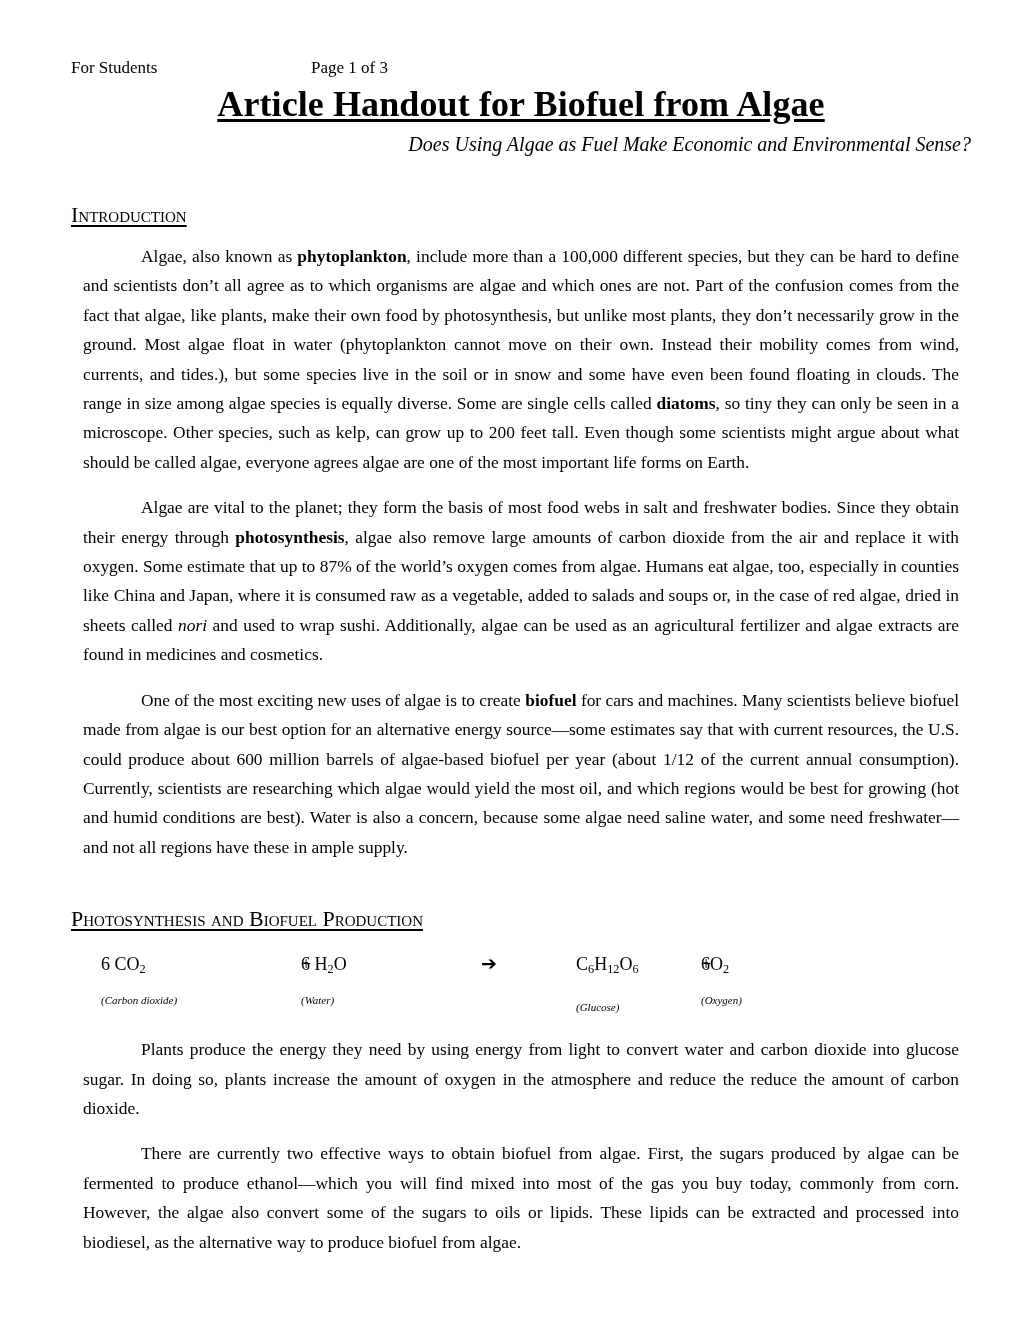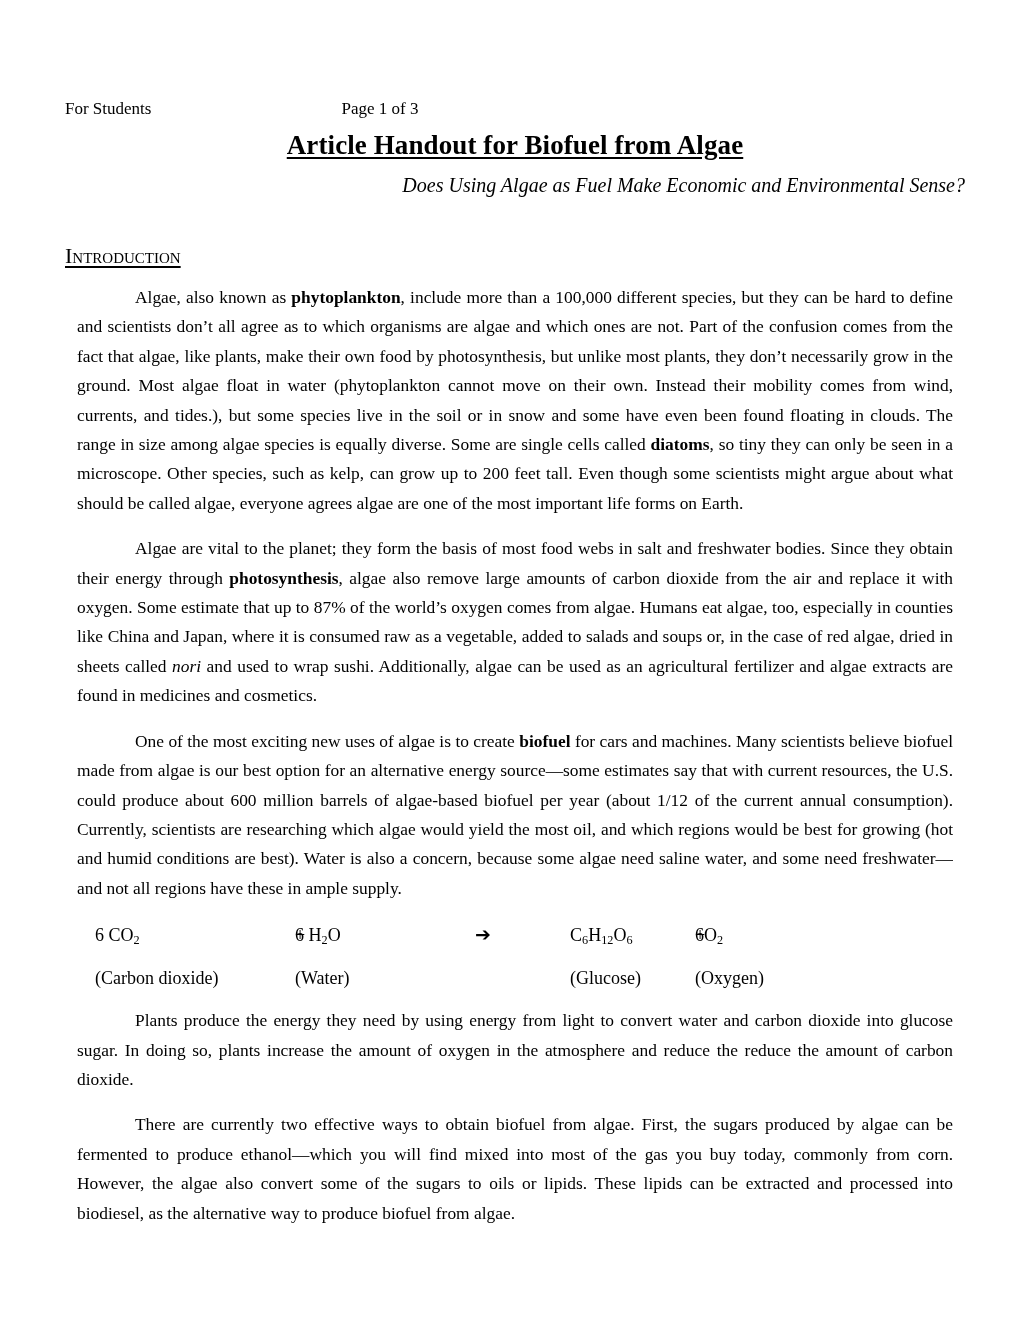--- a/index.html
+++ b/index.html
@@ -17,41 +17,41 @@
   }
   .page {
     width: 1020px;
     height: 1320px;
     padding: 0;
     box-sizing: border-box;
     position: relative;
   }
   .content {
     position: absolute;
-    left: 65px;
+    left: 71px;
     top: 0;
     width: 900px;
   }
 
   
   .running-header {
     display: flex;
     align-items: baseline;
     font-size: 17px;
     line-height: 22px;
     margin-top: 57px;
   }
   .rh-left   { flex: 0 0 auto; width: 240px; text-align: left; }
   .rh-center { flex: 1 1 auto; text-align: center; }
-  .rh-right  { flex: 0 0 auto; width: 150px; text-align: center; margin-top: 41px; }
+  .rh-right  { flex: 0 0 auto; width: 150px; text-align: left; }
 
   
   .doc-title {
     text-align: center;
-    font-size: 27px;
+    font-size: 36px;
     font-weight: bold;
     line-height: 34px;
     margin-top: 8px;
     letter-spacing: 0.1px;
   }
   .doc-title span.u {
     text-decoration: underline;
     text-underline-offset: 3px;
   }
   .doc-subtitle {
@@ -94,26 +94,27 @@
   p.body i  { font-style: italic; }
 
   
   .equation-block {
     margin-top: 18px;
     margin-left: 30px;
     width: 700px;
   }
   .eq-row {
     display: flex;
-    align-items: flex-end;
+    align-items: center;
     font-size: 18px;
     line-height: 26px;
   }
   .eq-row.labels {
-    font-size: 18px;
+    font-size: 11px;
+    font-style: italic;
     line-height: 24px;
     margin-top: 4px;
   }
   .eq-cell       { text-align: left; }
   .c-reagent1    { width: 200px; }
   .c-plus1       { width: 0px; }
   .c-reagent2    { width: 180px; }
   .c-arrow       { width: 95px; }
   .c-product1    { width: 125px; }
   .c-plus2       { width: 0px; }
@@ -151,20 +152,21 @@
 
     <div class="doc-title"><span class="u">Article Handout for Biofuel from Algae</span></div>
     <div class="doc-subtitle">Does Using Algae as Fuel Make Economic and Environmental Sense?</div>
 
     <div class="section-heading"><span class="sh-text">Introduction</span></div>
 
     <p class="body firstp"><span>Algae, also known as </span><b>phytoplankton</b><span>, include more than a 100,000 different species, but they can be hard to define and scientists don’t all agree as to which organisms are algae and which ones are not. Part of the confusion comes from the fact that algae, like plants, make their own food by photosynthesis, but unlike most plants, they don’t necessarily grow in the ground. Most algae float in water (phytoplankton cannot move on their own. Instead their mobility comes from wind, currents, and tides.), but some species live in the soil or in snow and some have even been found floating in clouds. The range in size among algae species is equally diverse. Some are single cells called </span><b>diatoms</b><span>, so tiny they can only be seen in a microscope. Other species, such as kelp, can grow up to 200 feet tall. Even though some scientists might argue about what should be called algae, everyone agrees algae are one of the most important life forms on Earth.</span></p>
     <p class="body gap"><span>Algae are vital to the planet; they form the basis of most food webs in salt and freshwater bodies. Since they obtain their energy through </span><b>photosynthesis</b><span>, algae also remove large amounts of carbon dioxide from the air and replace it with oxygen. Some estimate that up to 87% of the world’s oxygen comes from algae. Humans eat algae, too, especially in counties like China and Japan, where it is consumed raw as a vegetable, added to salads and soups or, in the case of red algae, dried in sheets called </span><i>nori</i><span> and used to wrap sushi. Additionally, algae can be used as an agricultural fertilizer and algae extracts are found in medicines and cosmetics.</span></p>
     <p class="body gap"><span>One of the most exciting new uses of algae is to create </span><b>biofuel</b><span> for cars and machines. Many scientists believe biofuel made from algae is our best option for an alternative energy source—some estimates say that with current resources, the U.S. could produce about 600 million barrels of algae-based biofuel per year (about 1/12 of the current annual consumption). Currently, scientists are researching which algae would yield the most oil, and which regions would be best for growing (hot and humid conditions are best). Water is also a concern, because some algae need saline water, and some need freshwater—and not all regions have these in ample supply.</span></p>
 
+    <div class="section-heading"><span class="sh-text">Photosynthesis and Biofuel Production</span></div>
 
     <div class="equation-block">
       <div class="eq-row">
         <div class="eq-cell c-reagent1"><span>6 CO</span><sub>2</sub></div>
         <div class="eq-cell c-plus1"><span class="plus-inline">+</span></div>
         <div class="eq-cell c-reagent2"><span>6 H</span><sub>2</sub><span>O</span></div>
         <div class="eq-cell c-arrow"><span class="arrow-glyph">➔</span></div>
         <div class="eq-cell c-product1"><span>C</span><sub>6</sub><span>H</span><sub>12</sub><span>O</span><sub>6</sub></div>
         <div class="eq-cell c-plus2"><span class="plus-inline">+</span></div>
         <div class="eq-cell c-product2"><span>6O</span><sub>2</sub></div>

